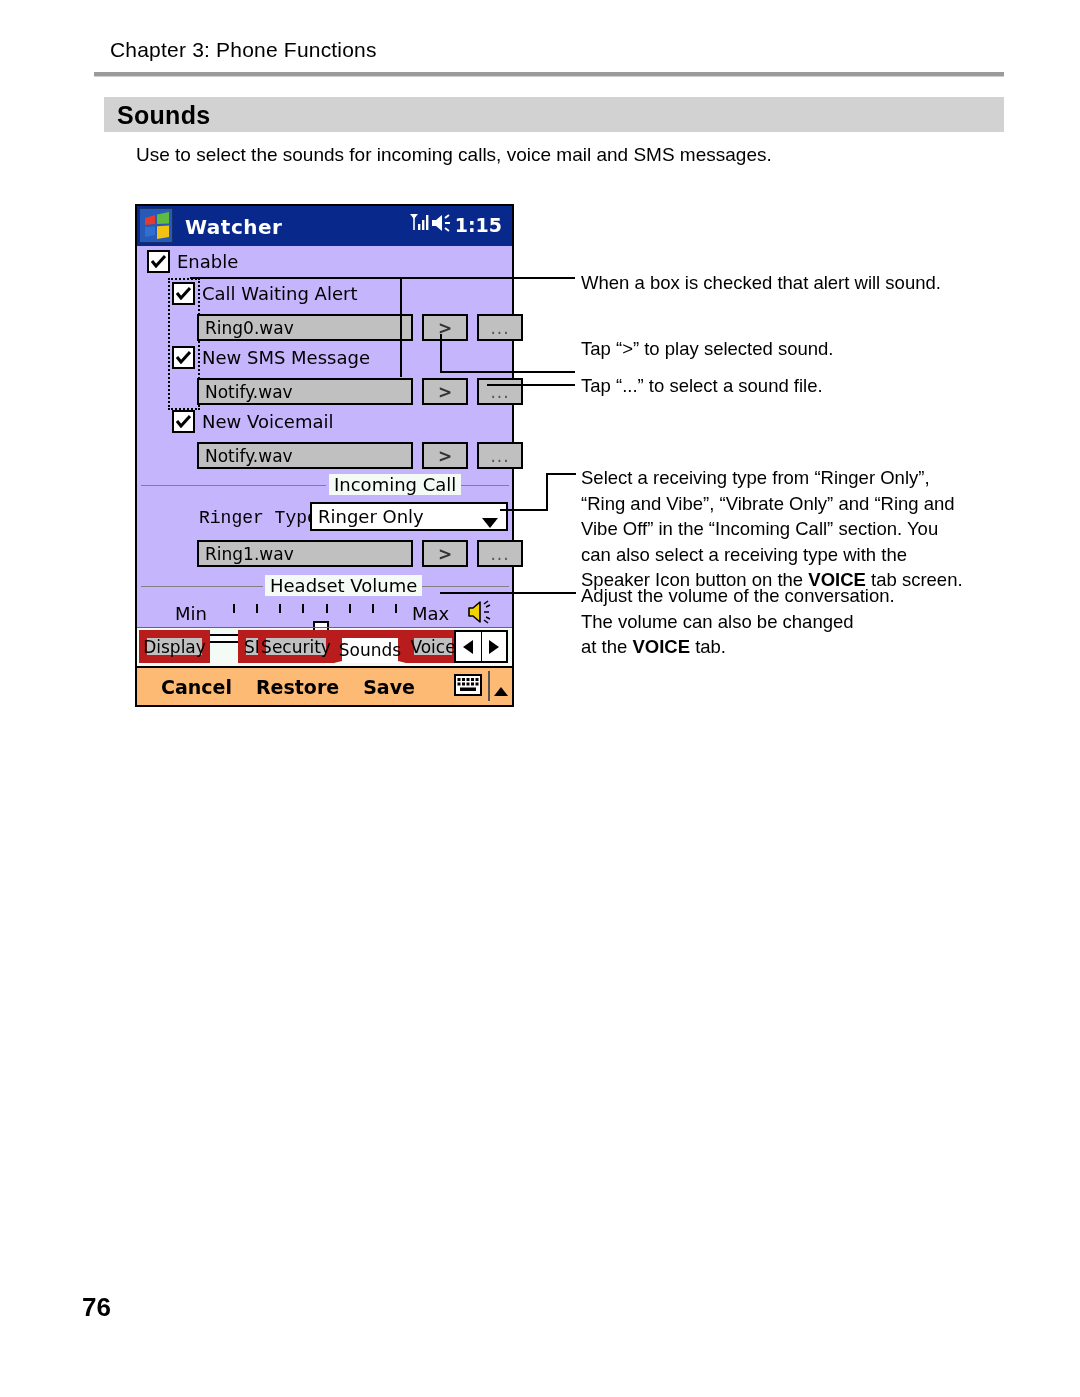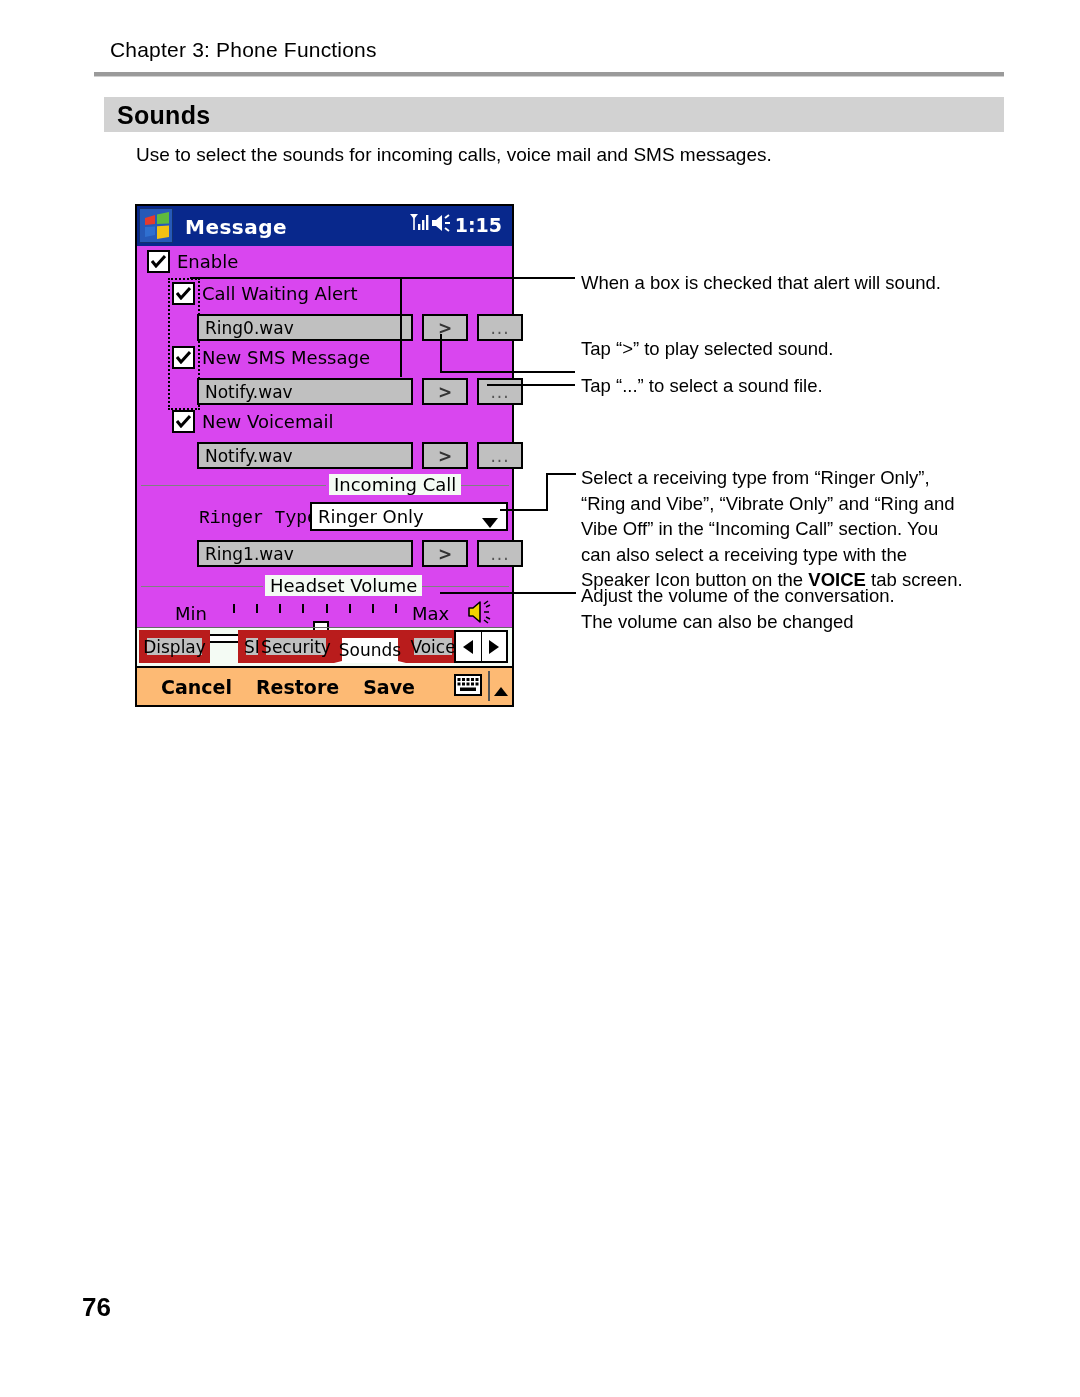--- a/index.html
+++ b/index.html
@@ -68,21 +68,21 @@
   }
   #status-area{
     position:absolute; right:10px; top:6px;
     display:flex; align-items:center; 
   }
   #clock-text{color:#fff;font-size:19px;font-weight:bold;}
 
   
   #client{
     position:absolute; left:0; top:40px; right:0; bottom:78px;
-    background:#d946ef;
+    background:#c4b5fd;
   }
 
   .row-check{
     position:absolute; display:flex; align-items:center;
   }
   .cb{
     width:23px;height:23px;background:#fff;border:2px solid #000;
     box-sizing:border-box; position:relative;
     display:flex;align-items:center;justify-content:center;
   }
@@ -215,21 +215,21 @@
 
   <div id="titlebar">
     <div id="win-logo">
       <svg width="27" height="28" viewBox="0 0 27 28">
         <path d="M2,6 L12,3 L12,12 L2,13 Z" fill="#e33b2e"></path>
         <path d="M14,2.4 L26,0 L26,11.5 L14,12 Z" fill="#5fba3d"></path>
         <path d="M2,15 L12,14.5 L12,23 L2,25 Z" fill="#2f6fd0"></path>
         <path d="M14,14.2 L26,13.6 L26,25 L14,27 Z" fill="#f2c112"></path>
       </svg>
     </div>
-    <div id="app-title">Message</div>
+    <div id="app-title">Watcher</div>
     <div id="status-area">
       <span>
         <svg width="22" height="22" viewBox="0 0 22 22">
           <path d="M1,2 L9,2 L5,7 Z" fill="#fff"></path>
           <rect x="4.2" y="6" width="1.6" height="12" fill="#fff"></rect>
           <rect x="9" y="12" width="2.4" height="6" fill="#fff"></rect>
           <rect x="13" y="8" width="2.4" height="10" fill="#fff"></rect>
           <rect x="17" y="3" width="2.4" height="15" fill="#fff"></rect>
         </svg>
       </span>
@@ -417,15 +417,16 @@
 
 <div class="ann" style="left:581px; top:373px; width:400px;">Tap “...” to select a sound file.</div>
 
 <div class="ann" style="left:581px; top:465px; width:385px;">
   <span>Select a receiving type from “Ringer Only”, “Ring and Vibe”, “Vibrate Only” and “Ring and Vibe Off” in the “Incoming Call” section. You can also select a receiving type with the Speaker Icon button on the </span><b>VOICE</b><span> tab screen.</span>
 </div>
 
 <div class="ann" style="left:581px; top:583px; width:400px;">
   <div>Adjust the volume of the conversation.</div>
   <div>The volume can also be changed</div>
+  <div><span>at the </span><b>VOICE</b><span> tab.</span></div>
 </div>
 
 <div id="page-number">76</div>
 
 </body></html>

